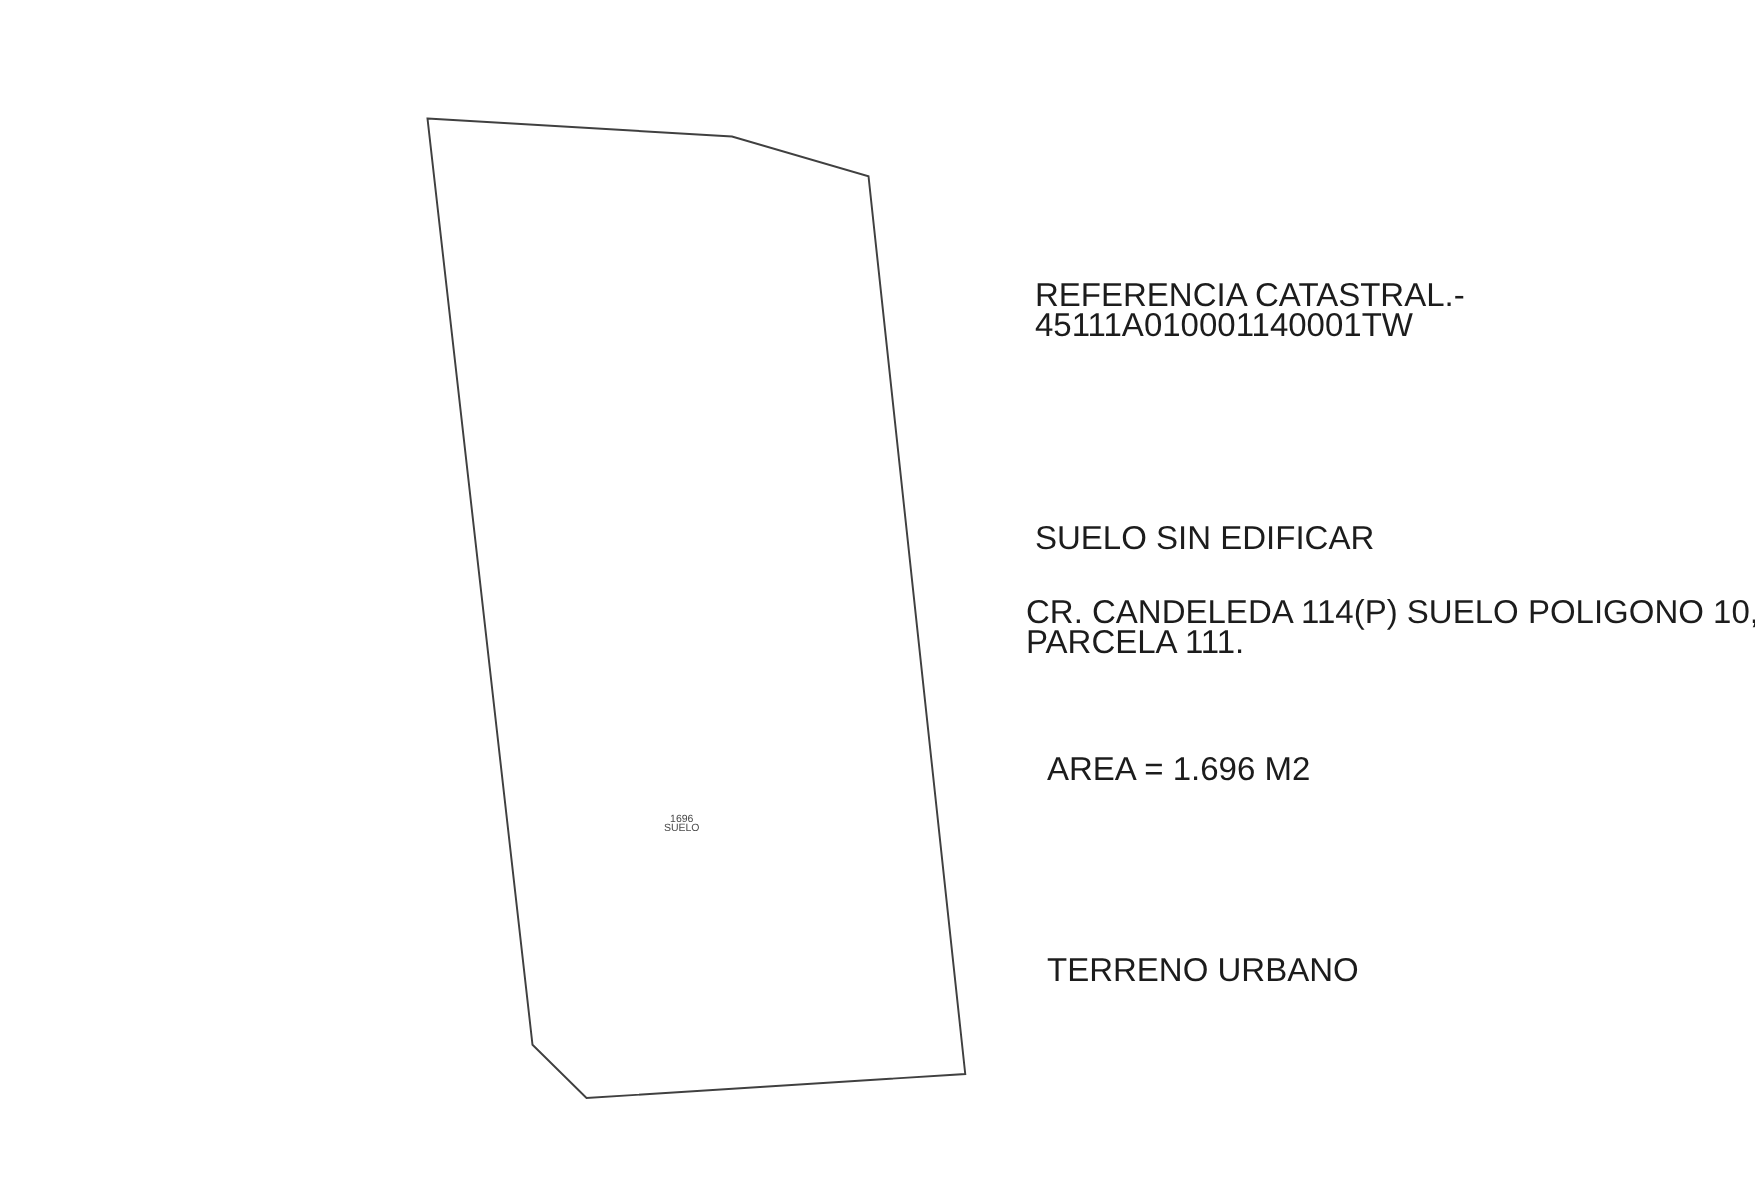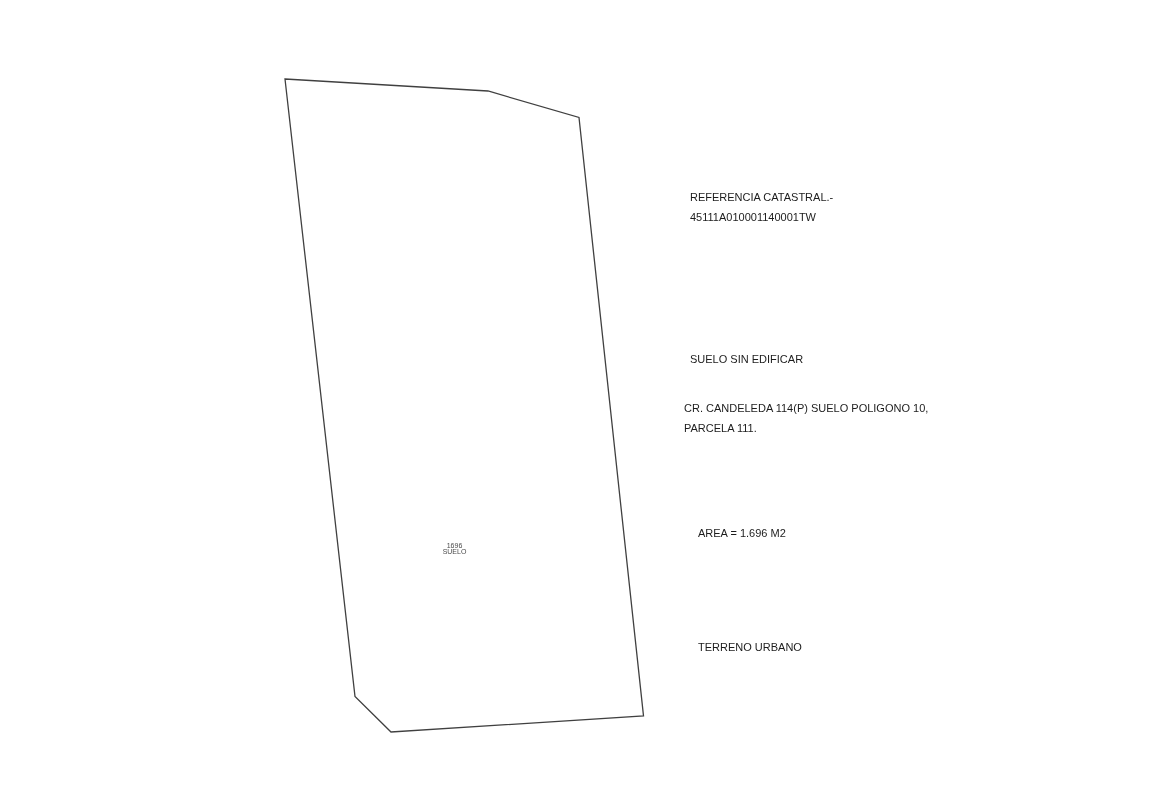--- a/index.html
+++ b/index.html
@@ -4,21 +4,21 @@
 <title>Plano catastral</title>
 <style>
   html, body { margin: 0; padding: 0; background: #ffffff; }
   body {
     width: 1170px; height: 785px; position: relative; overflow: hidden;
     font-family: "Liberation Sans", sans-serif;
     color: #1a1a1a;
   }
   .label {
     position: absolute;
-    font-size: 11px;
+    font-size: 22px;
     line-height: 20px;
     white-space: pre;
     color: #1c1c1c;
     transform: translateZ(0);
   }
   svg { transform: translateZ(0); }
 </style>
 </head>
 <body>
 
@@ -33,15 +33,15 @@
   </svg>
 
   <div class="label" style="left:690px; top:186.5px;">REFERENCIA CATASTRAL.-
 45111A010001140001TW</div>
 
   <div class="label" style="left:690px; top:312.8px;margin-top:36px;">SUELO SIN EDIFICAR</div>
 
   <div class="label" style="left:684px; top:397.9px;">CR. CANDELEDA 114(P) SUELO POLIGONO 10,
 PARCELA 111.</div>
 
-  <div class="label" style="left:698px; top:502.8px;margin-top:20px;">AREA = 1.696 M2</div>
+  <div class="label" style="left:698px; top:502.8px;">AREA = 1.696 M2</div>
 
   <div class="label" style="left:698px; top:637px;">TERRENO URBANO</div>
 
 </body></html>

